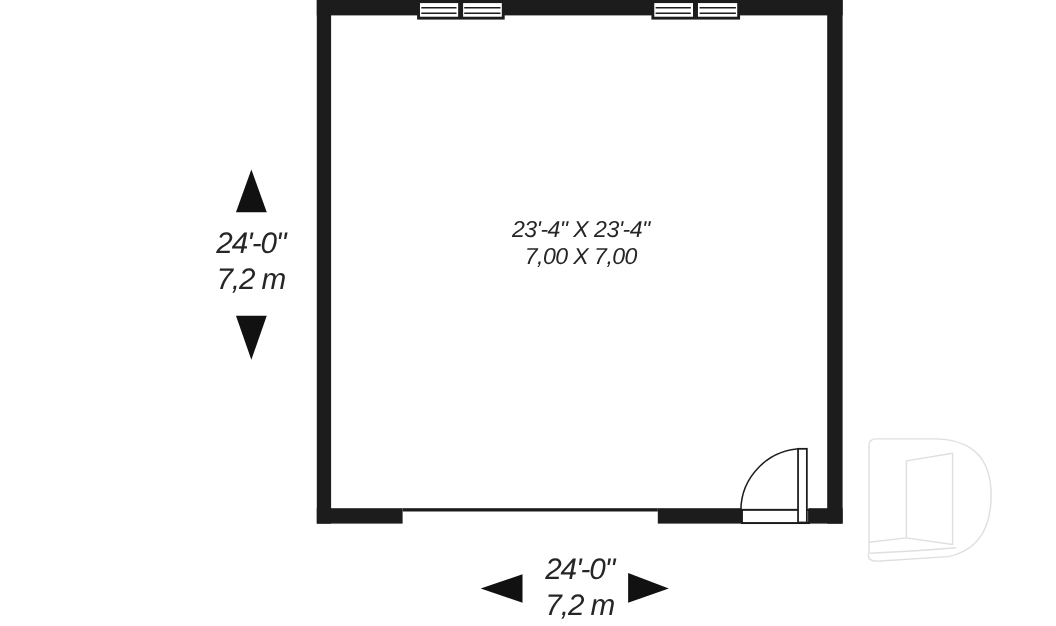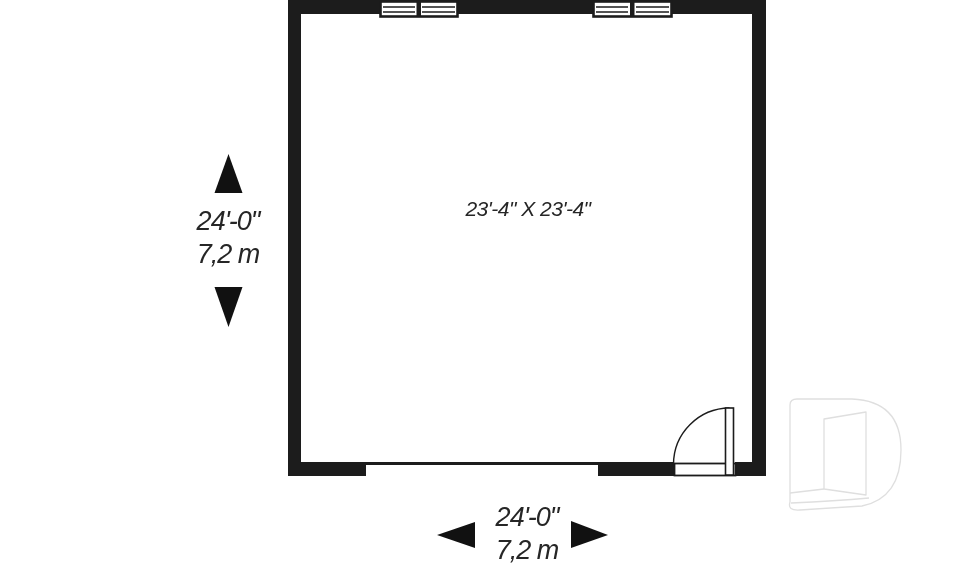--- a/index.html
+++ b/index.html
@@ -78,20 +78,21 @@
     <g fill="#111111" stroke="none">
       <polygon points="228.5,154 214.5,193 242.5,193"></polygon>
       <polygon points="214.5,287 242.5,287 228.5,327"></polygon>
       <polygon points="437,535 475,522 475,548"></polygon>
       <polygon points="608,535 571,521 571,548"></polygon>
     </g>
   </svg>
 
   <div class="label room-label">
     <div>23'-4" X 23'-4"</div>
+    <div>7,00 X 7,00</div>
   </div>
 
   <div class="label v-dim">
     <div>24'-0"</div>
     <div>7,2 m</div>
   </div>
 
   <div class="label h-dim">
     <div>24'-0"</div>
     <div>7,2 m</div>

